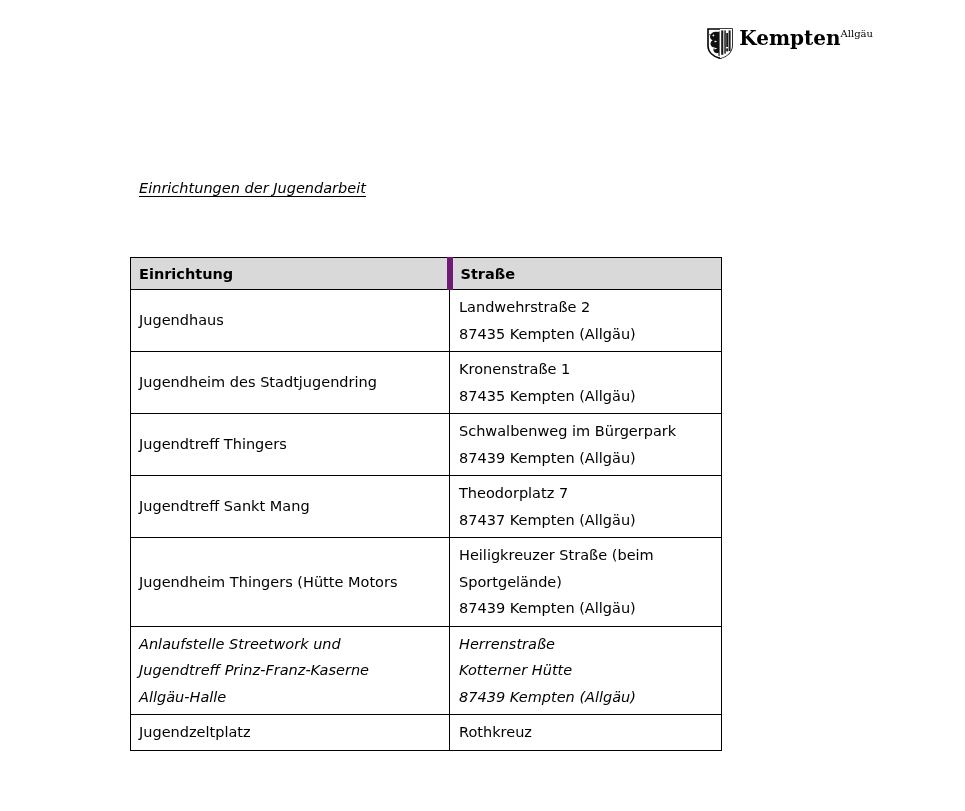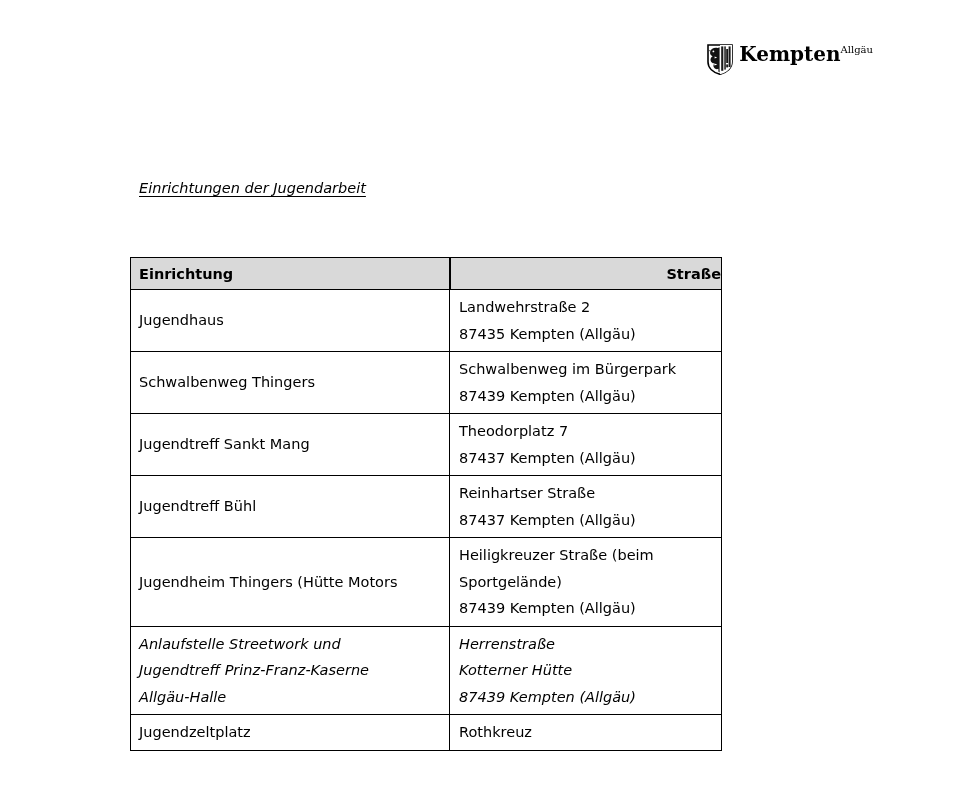--- a/index.html
+++ b/index.html
@@ -12,21 +12,21 @@
     height: 811px;
     position: relative;
     font-family: "DejaVu Sans", "Liberation Sans", sans-serif;
     color: #000000;
     overflow: hidden;
   }
 
   
   .page-header {
     position: absolute;
-    top: 16px;
+    top: 0;
     left: 0;
     width: 965px;
     height: 90px;
   }
   .brand {
     position: absolute;
     right: 92px;
     top: 28px;
     display: flex;
     align-items: flex-start;
@@ -101,26 +101,25 @@
   .facilities-table thead th {
     background: #d9d9d9;
     font-weight: bold;
     font-size: 14.5px;
     height: 31px;
     padding: 0 0 0 8px;
     vertical-align: middle;
   }
   
   .facilities-table thead th.th-name {
-    border-right: 2px solid #000000;
+    border-right: 4px solid #000000;
     box-shadow: inset -1px 0 0 0 #d9d9d9;
   }
   .facilities-table thead th.th-street {
-    border-left: 1px solid #701a75;
-    text-align: right;
+    border-left: 6px solid #701a75;
   }
 
   .cell {
     padding: 4px 0 4px 8px;
     line-height: 26.5px;
     white-space: nowrap;
     overflow: hidden;
   }
   .cell .line { display: block; }
 
@@ -187,52 +186,52 @@
         <td class="street-cell">
           <div class="cell">
             <span class="line">Landwehrstraße 2</span>
             <span class="line">87435 Kempten (Allgäu)</span>
           </div>
         </td>
       </tr>
       <tr>
         <td class="name-cell">
           <div class="cell">
-            <span class="line">Schwalbenweg Thingers</span>
+            <span class="line">Jugendheim des Stadtjugendring</span>
+          </div>
+        </td>
+        <td class="street-cell">
+          <div class="cell">
+            <span class="line">Kronenstraße 1</span>
+            <span class="line">87435 Kempten (Allgäu)</span>
+          </div>
+        </td>
+      </tr>
+      <tr>
+        <td class="name-cell">
+          <div class="cell">
+            <span class="line">Jugendtreff Thingers</span>
           </div>
         </td>
         <td class="street-cell">
           <div class="cell">
             <span class="line">Schwalbenweg im Bürgerpark</span>
             <span class="line">87439 Kempten (Allgäu)</span>
           </div>
         </td>
       </tr>
       <tr>
         <td class="name-cell">
           <div class="cell">
             <span class="line">Jugendtreff Sankt Mang</span>
           </div>
         </td>
         <td class="street-cell">
           <div class="cell">
             <span class="line">Theodorplatz 7</span>
-            <span class="line">87437 Kempten (Allgäu)</span>
-          </div>
-        </td>
-      </tr>
-      <tr>
-        <td class="name-cell">
-          <div class="cell">
-            <span class="line">Jugendtreff Bühl</span>
-          </div>
-        </td>
-        <td class="street-cell">
-          <div class="cell">
-            <span class="line">Reinhartser Straße</span>
             <span class="line">87437 Kempten (Allgäu)</span>
           </div>
         </td>
       </tr>
       <tr>
         <td class="name-cell">
           <div class="cell">
             <span class="line">Jugendheim Thingers (Hütte Motors</span>
           </div>
         </td>

